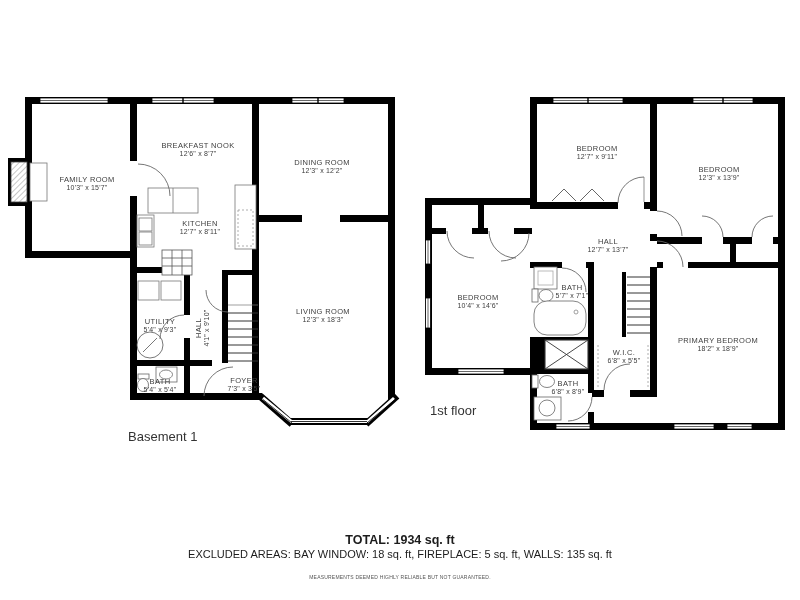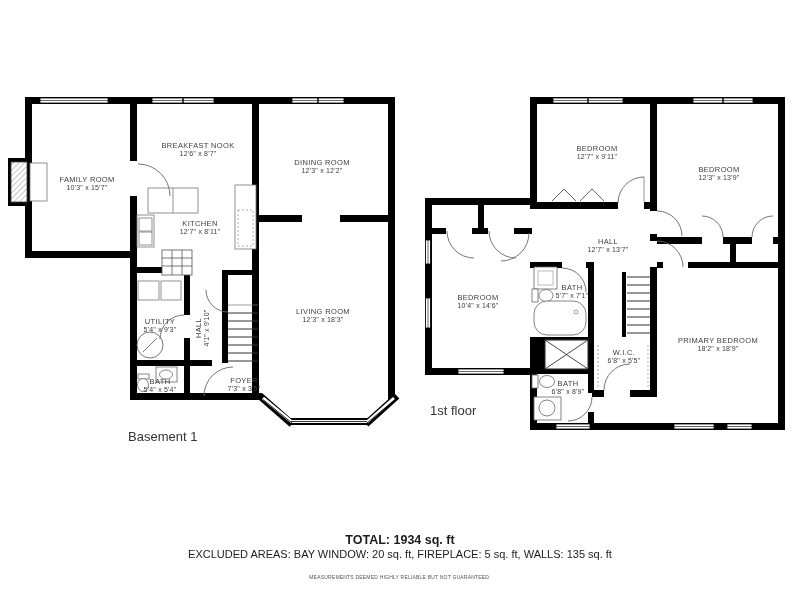--- a/index.html
+++ b/index.html
@@ -297,18 +297,18 @@
     </div>
     <div class="room-label" style="left:718px;top:345px">
       <div class="rname">PRIMARY BEDROOM</div>
       <div class="rdims">18'2" x 18'9"</div>
     </div>
     <div class="plan-title" style="left:430px;top:403px">1st floor</div>
   </div>
 
   <div class="footer">
     <div class="total">TOTAL: 1934 sq. ft</div>
-    <div class="excluded">EXCLUDED AREAS: BAY WINDOW: 20 sq. ft, FIREPLACE: 5 sq. ft, WALLS: 135 sq. ft</div>
+    <div class="excluded">EXCLUDED AREAS: BAY WINDOW: 18 sq. ft, FIREPLACE: 5 sq. ft, WALLS: 135 sq. ft</div>
     <div class="disclaimer">MEASUREMENTS DEEMED HIGHLY RELIABLE BUT NOT GUARANTEED.</div>
   </div>
   <div class="listing-id">5401739</div>
 
 </div>
 
 </body></html>

